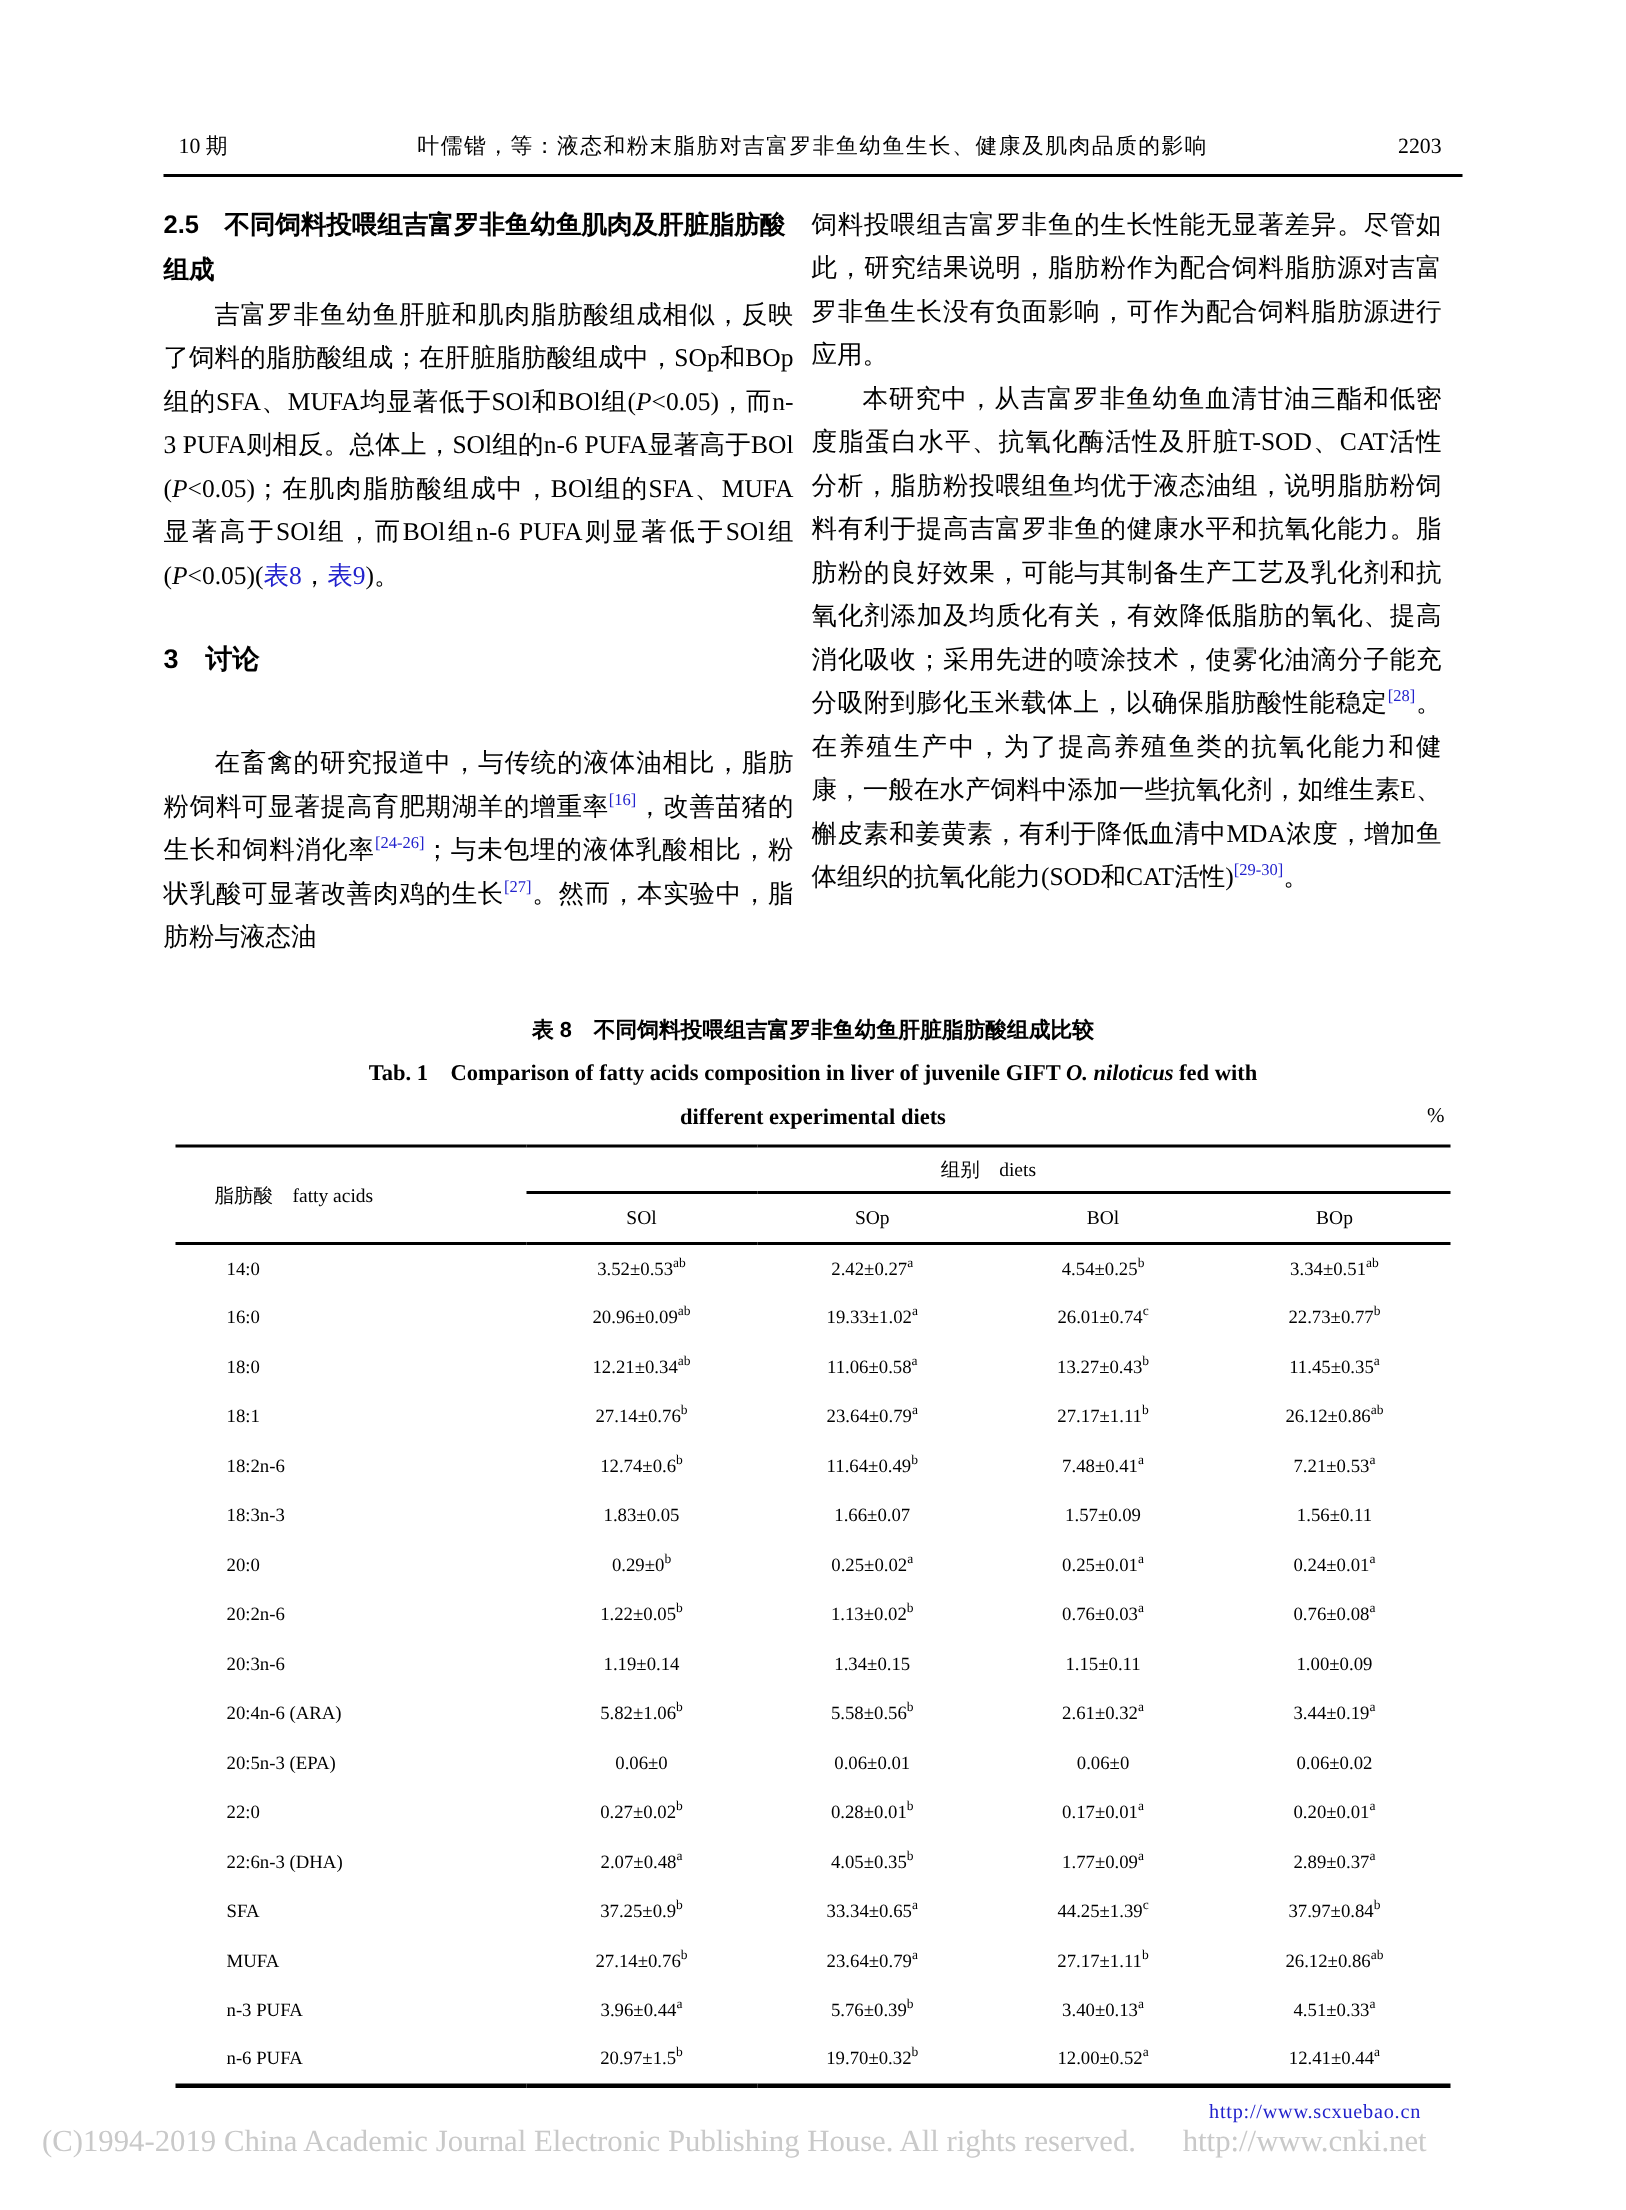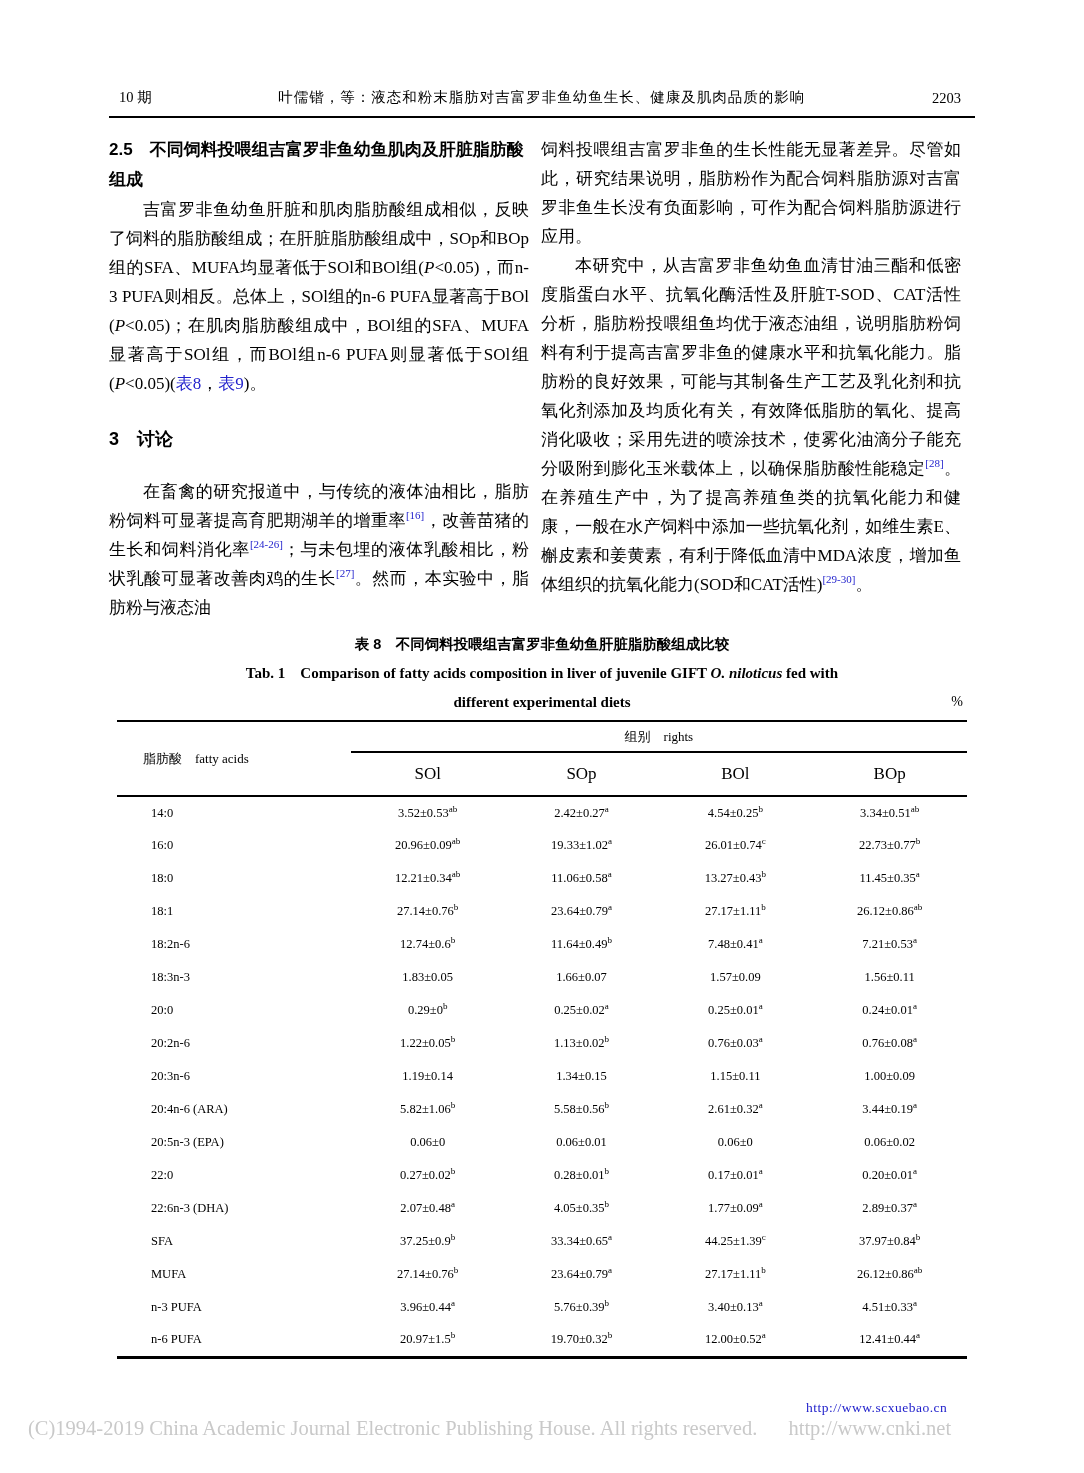--- a/index.html
+++ b/index.html
@@ -23,31 +23,31 @@
   .runhead .mid{flex:1;text-align:center;font-size:14.5px;letter-spacing:1px;}
   
   .cols{display:flex;gap:12px;margin-top:17px;}
   .col{width:420px;font-size:17px;line-height:29px;text-align:justify;}
   .h-sec{
     font-family:"Liberation Sans","DejaVu Sans",sans-serif;
     font-weight:bold;font-size:17px;line-height:30px;text-align:left;
   }
   .h-disc{
     font-family:"Liberation Sans","DejaVu Sans",sans-serif;
-    font-weight:bold;font-size:18px;margin-top:27px;margin-bottom:23px;text-align:left;
+    font-weight:bold;font-size:18px;margin-top:27px;margin-bottom:40px;text-align:left;
   }
   p.body{ text-indent:2em; }
   p.cont{ text-indent:0; }
   .seg-i{font-style:italic;}
   .seg-ref{
     color:var(--ref-blue);font-size:11px;vertical-align:super;line-height:0;
   }
   .seg-link{color:var(--link-blue);}
   
-  .table-section{margin-top:12px;}
+  .table-section{margin-top:38px;}
   .cap-zh{
     text-align:center;font-family:"Liberation Sans","DejaVu Sans",sans-serif;
     font-weight:bold;font-size:14.5px;line-height:20px;
   }
   .cap-en{
     text-align:center;font-weight:bold;font-size:15px;line-height:20px;margin-top:9px;
   }
   .cap-en2{
     position:relative;text-align:center;font-weight:bold;font-size:15px;line-height:20px;margin-top:9px;
   }
@@ -58,21 +58,21 @@
     font-size:13px;
   }
   table.dtable th{font-weight:normal;}
   th.lblhead{
     text-align:left;padding-left:26px;border-bottom:2px solid #000;font-size:13px;
   }
   th.groupshead{
     text-align:center;height:31px;border-bottom:2px solid #000;font-size:13px;
   }
   tr.subhead th{
-    text-align:center;height:44px;border-bottom:2px solid #000;font-size:17px;
+    text-align:center;height:34px;border-bottom:2px solid #000;font-size:13px;
   }
   td.lbl{
     text-align:left;padding-left:34px;height:33px;font-size:12.5px;
   }
   td.val{text-align:center;height:33px;font-size:12.5px;}
   td.val sup{font-size:9px;line-height:0;}
   
   .journal-link{
     position:absolute;left:806px;top:1400px;font-size:13.5px;
     color:var(--footer-link-blue);letter-spacing:0.5px;
@@ -119,21 +119,21 @@
       <colgroup>
         <col style="width:27.5%">
           <col style="width:18.1%">
           <col style="width:18.1%">
           <col style="width:18.1%">
           <col style="width:18.2%">
       </colgroup>
       <thead>
         <tr>
           <th class="lblhead" rowspan="2">脂肪酸　fatty acids</th>
-          <th class="groupshead" colspan="4">组别　rights</th>
+          <th class="groupshead" colspan="4">组别　diets</th>
         </tr>
         <tr class="subhead">
           <th>SOl</th>
           <th>SOp</th>
           <th>BOl</th>
           <th>BOp</th>
         </tr>
       </thead>
       <tbody>
           <tr>

